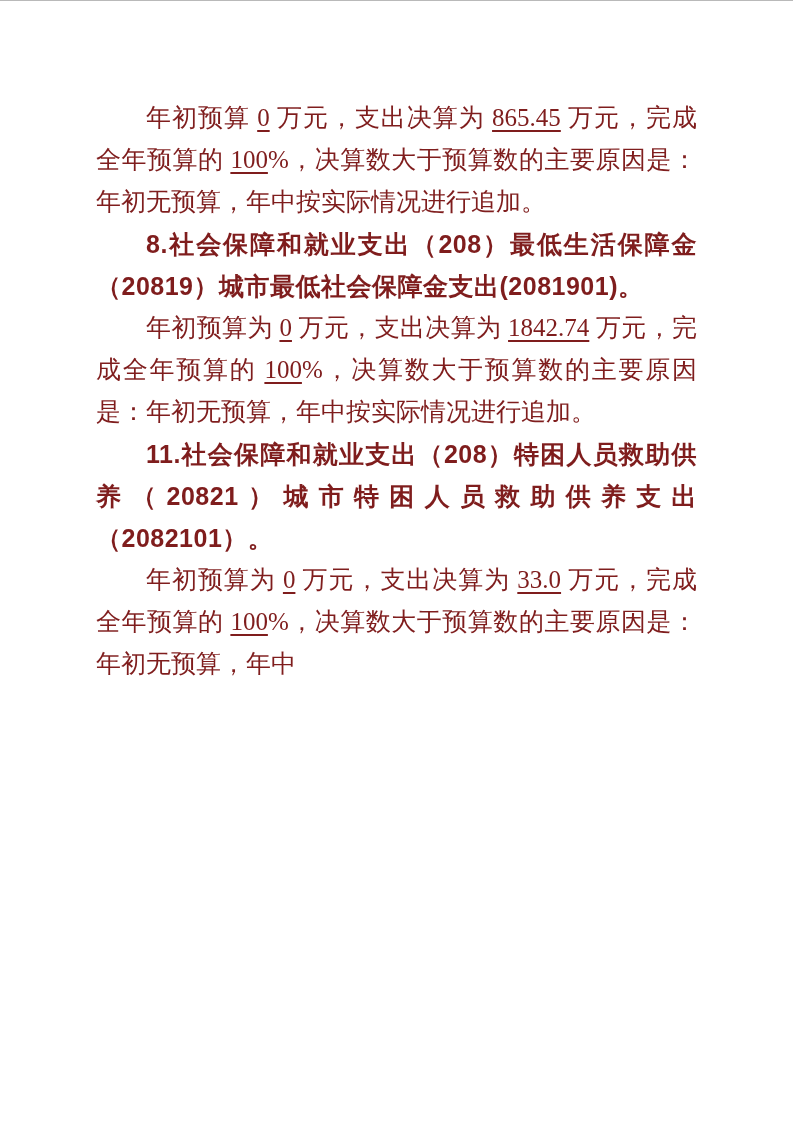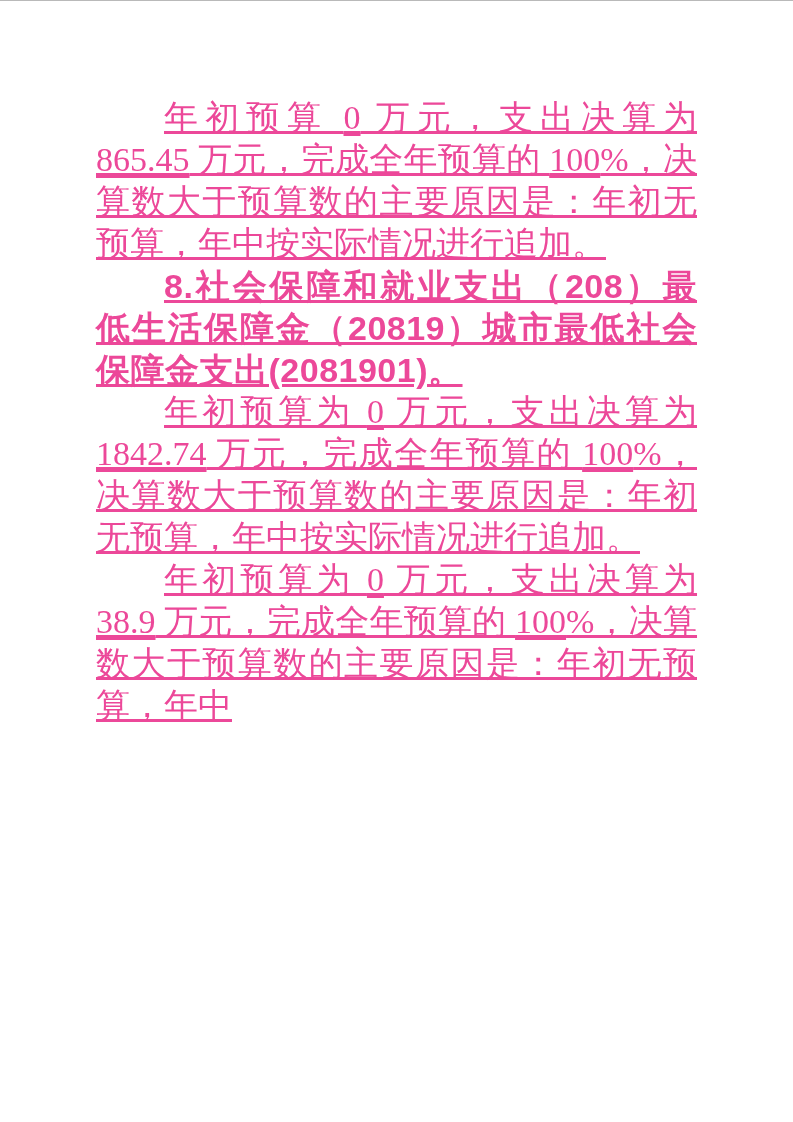--- a/index.html
+++ b/index.html
@@ -15,26 +15,25 @@
     margin: 0 auto;
     background: #ffffff;
     border-top: 1px solid #b9b9b9;
     overflow: hidden;
   }
   .doc-body {
     position: absolute;
     left: 96px;
     top: 96px;
     width: 601px;
-    color: #ec4899;
+    color: #7f1d1d;
     font-family: "Liberation Serif", serif;
-    font-size: 34px;
+    font-size: 25px;
     line-height: 42px;
     text-align: justify;
-    text-decoration: underline;
   }
   .doc-body p {
     margin: 0;
     padding: 0;
     text-indent: 2em;
   }
   .doc-body p.heading {
     font-family: "Liberation Sans", sans-serif;
     font-weight: 700;
     letter-spacing: 0.5px;
@@ -45,15 +44,16 @@
   }
 </style>
 </head>
 <body>
 
 <div class="page">
   <div class="doc-body">
       <p class="paragraph"><span>年初预算 </span><span class="u">0</span><span> 万元，支出决算为 </span><span class="u">865.45</span><span> 万元，完成全年预算的 </span><span class="u">100</span><span>%，决算数大于预算数的主要原因是：年初无预算，年中按实际情况进行追加。</span></p>
       <p class="heading"><span>8.社会保障和就业支出（208）最低生活保障金（20819）城市最低社会保障金支出(2081901)。</span></p>
       <p class="paragraph"><span>年初预算为 </span><span class="u">0</span><span> 万元，支出决算为 </span><span class="u">1842.74</span><span> 万元，完成全年预算的 </span><span class="u">100</span><span>%，决算数大于预算数的主要原因是：年初无预算，年中按实际情况进行追加。</span></p>
-      <p class="paragraph"><span>年初预算为 </span><span class="u">0</span><span> 万元，支出决算为 </span><span class="u">38.9</span><span> 万元，完成全年预算的 </span><span class="u">100</span><span>%，决算数大于预算数的主要原因是：年初无预算，年中</span></p>
+      <p class="heading"><span>11.社会保障和就业支出（208）特困人员救助供养（20821）城市特困人员救助供养支出（2082101）。</span></p>
+      <p class="paragraph"><span>年初预算为 </span><span class="u">0</span><span> 万元，支出决算为 </span><span class="u">33.0</span><span> 万元，完成全年预算的 </span><span class="u">100</span><span>%，决算数大于预算数的主要原因是：年初无预算，年中</span></p>
     </div>
 </div>
 
 </body></html>

